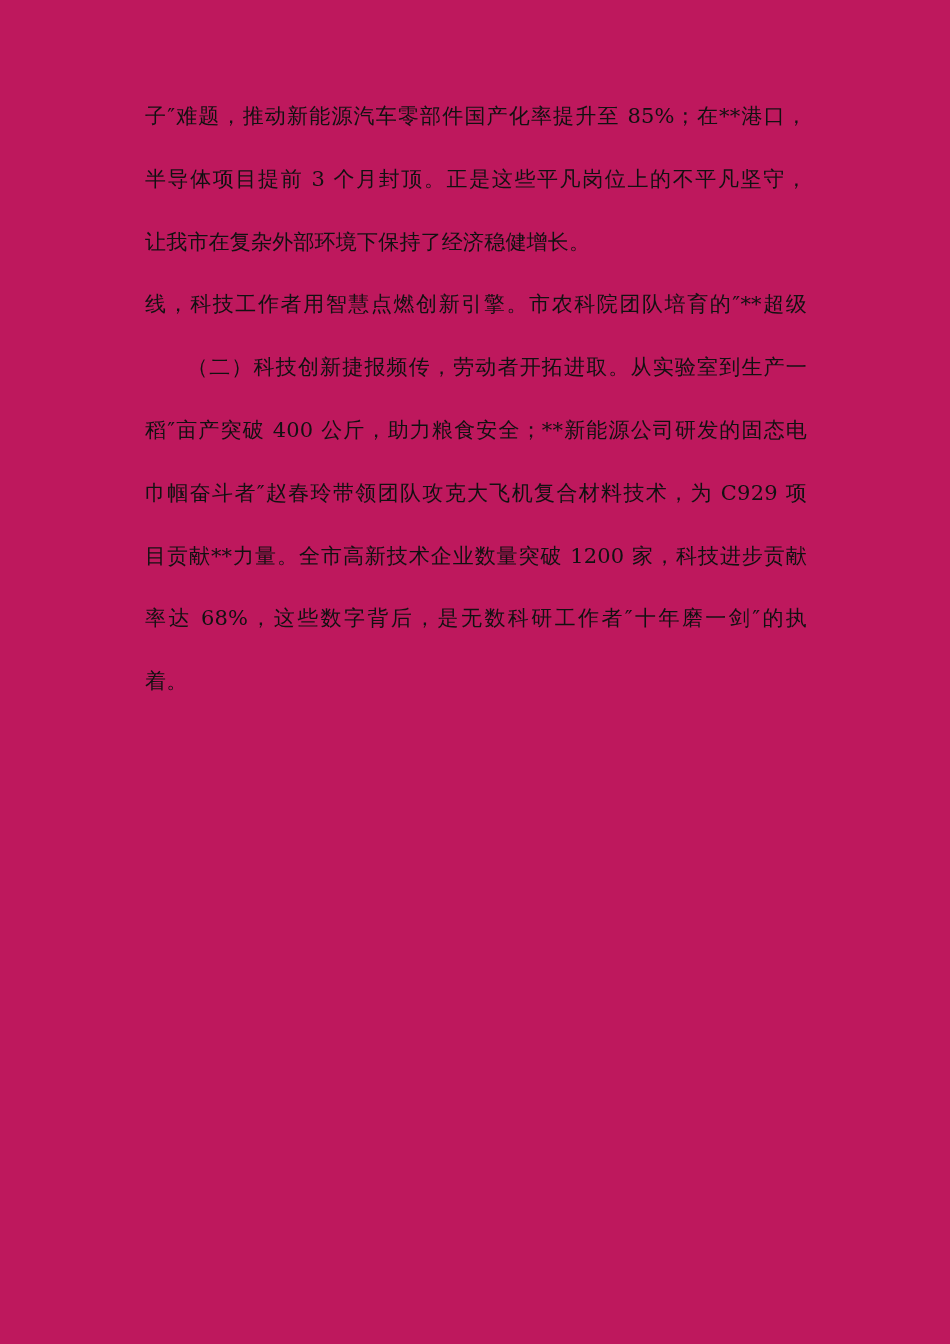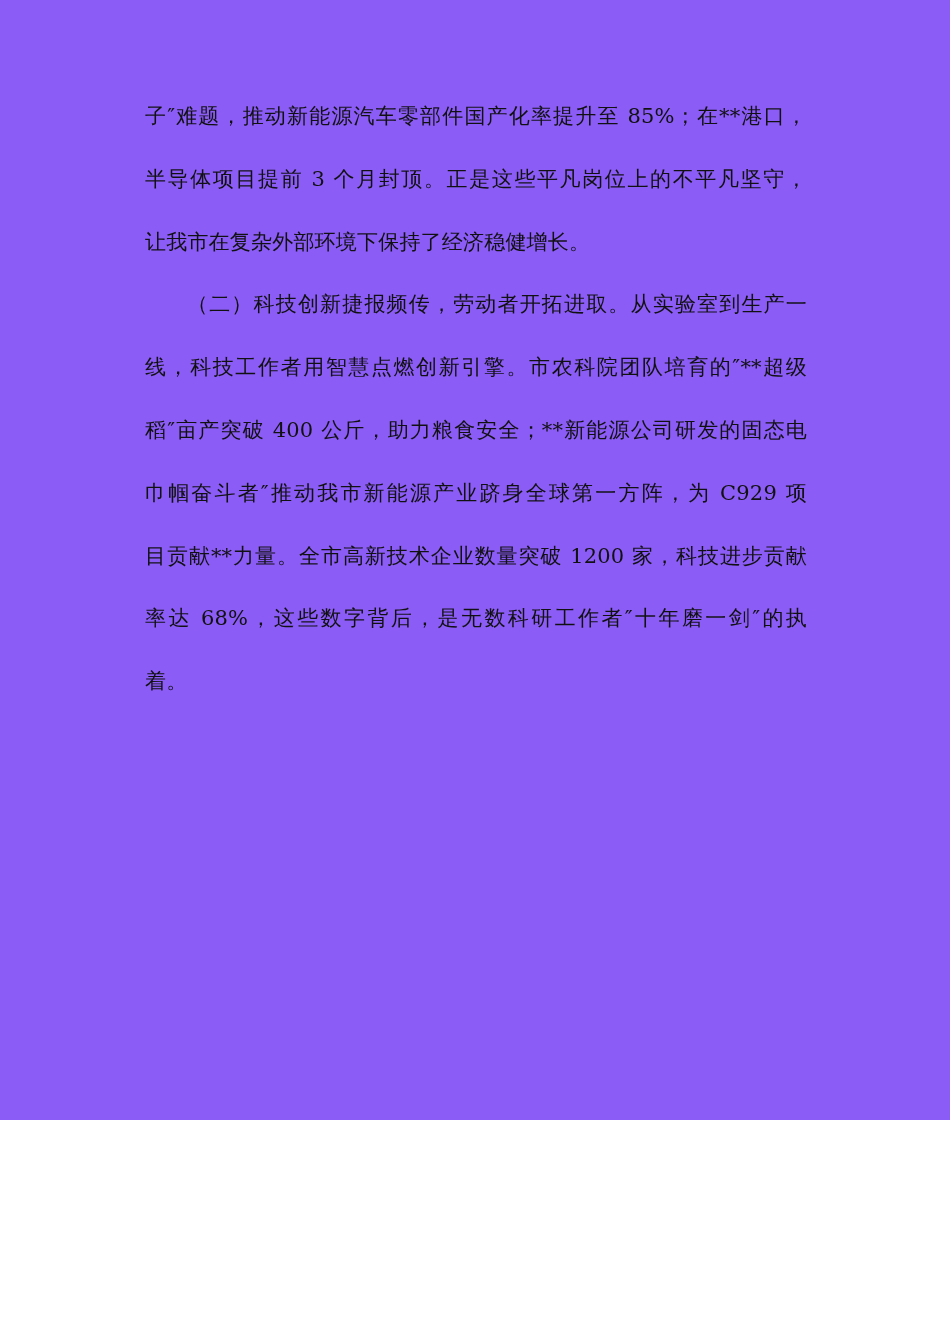--- a/index.html
+++ b/index.html
@@ -11,22 +11,22 @@
     width: 950px;
     height: 1344px;
     position: relative;
     overflow: hidden;
   }
   .page {
     position: absolute;
     left: 0;
     top: 0;
     width: 950px;
-    height: 1120px;
-    background: #8b5cf6;
+    height: 1344px;
+    background: #be185d;
   }
   .content {
     position: absolute;
     left: 145px;
     top: 85px;
     width: 662px;
     color: #111111;
     font-family: "DejaVu Serif", "Liberation Serif", serif;
     font-size: 21px;
     letter-spacing: 0.2px;
@@ -52,24 +52,24 @@
 <div class="page">
   <div class="content">
 
     <div>
       <span class="line">子″难题，推动新能源汽车零部件国产化率提升至 85%；在**港口，</span>
       <span class="line">半导体项目提前 3 个月封顶。正是这些平凡岗位上的不平凡坚守，</span>
       <span class="line last">让我市在复杂外部环境下保持了经济稳健增长。</span>
     </div>
 
     <div>
+      <span class="line">线，科技工作者用智慧点燃创新引擎。市农科院团队培育的″**超级</span>
       <span class="line indent">（二）科技创新捷报频传，劳动者开拓进取。从实验室到生产一</span>
-      <span class="line">线，科技工作者用智慧点燃创新引擎。市农科院团队培育的″**超级</span>
       <span class="line">稻″亩产突破 400 公斤，助力粮食安全；**新能源公司研发的固态电</span>
-      <span class="line">巾帼奋斗者″推动我市新能源产业跻身全球第一方阵，为 C929 项</span>
+      <span class="line">巾帼奋斗者″赵春玲带领团队攻克大飞机复合材料技术，为 C929 项</span>
       <span class="line">目贡献**力量。全市高新技术企业数量突破 1200 家，科技进步贡献</span>
       <span class="line">率达 68%，这些数字背后，是无数科研工作者″十年磨一剑″的执</span>
       <span class="line last">着。</span>
     </div>
 
     <div>
     </div>
 
   </div>
 </div>

